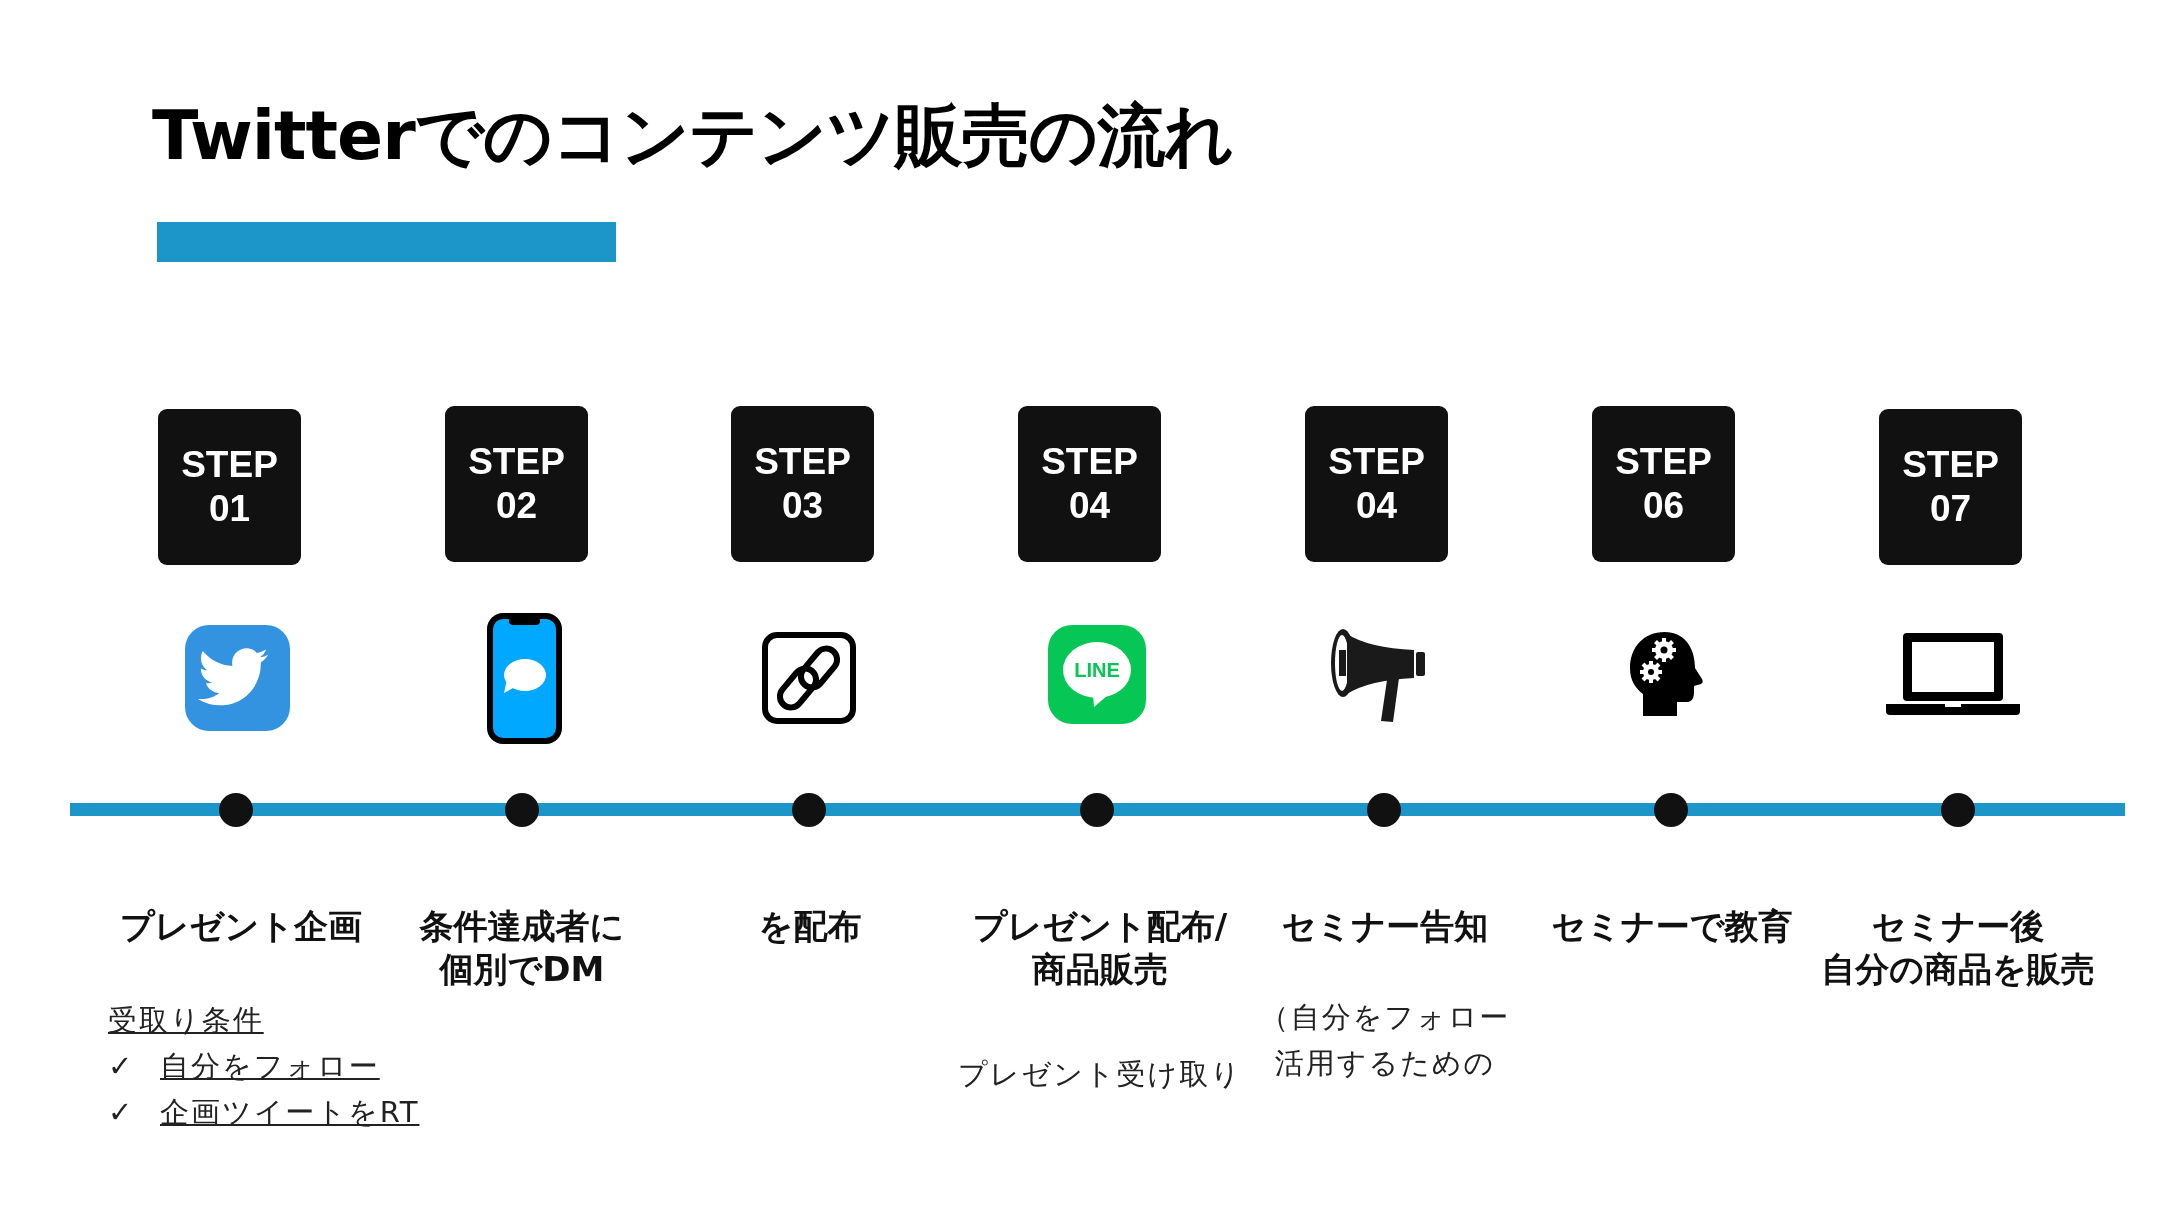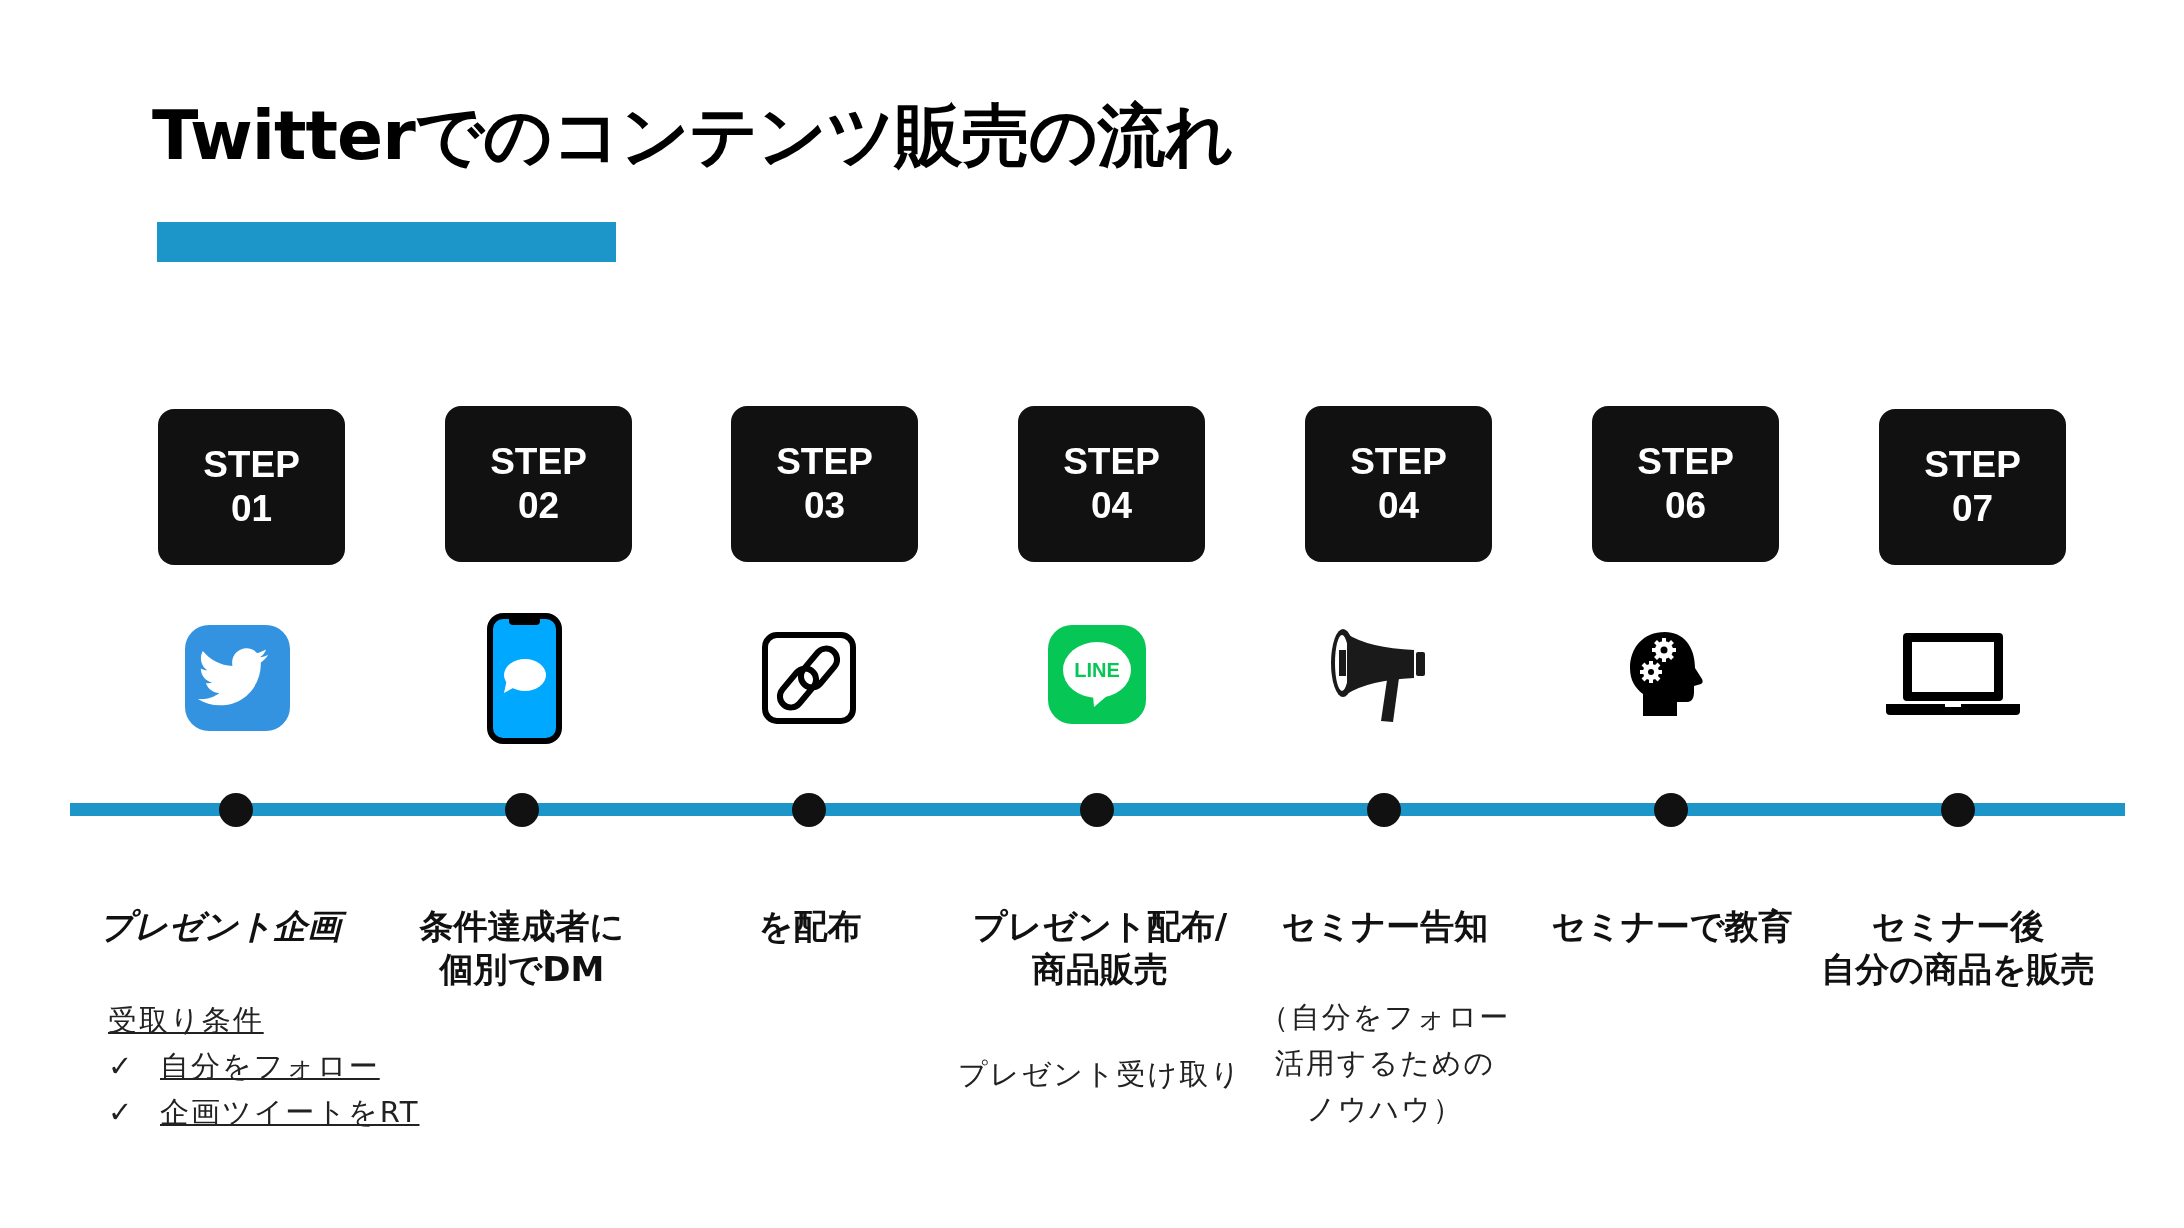--- a/index.html
+++ b/index.html
@@ -2,21 +2,21 @@
 <html><head>
 <meta charset="utf-8">
 <style>
   html, body { margin: 0; padding: 0; background: #ffffff; }
   body { width: 2184px; height: 1228px; position: relative; overflow: hidden;
          font-family: "DejaVu Sans", "Liberation Sans", sans-serif; color: #111; }
   .title { position: absolute; left: 152px; top: 86px; font-size: 68px; font-weight: bold;
            letter-spacing: -1px; line-height: 100px; white-space: nowrap; color: #000; }
   .title-bar { position: absolute; left: 157px; top: 222px; width: 459px; height: 40px; background: #1c96c9; }
 
-  .step-box { position: absolute; width: 187px; height: 156px; background: #111111; border-radius: 16px;
+  .step-box { position: absolute; width: 143px; height: 156px; background: #111111; border-radius: 9px;
               color: #fff; display: flex; flex-direction: column; align-items: center; justify-content: center;
               font-family: "Liberation Sans", sans-serif; font-weight: bold; font-size: 37px; line-height: 44px; }
   .step-box span { display: block; text-align: center; }
 
   .icon { position: absolute; }
   .timeline-line { position: absolute; left: 70px; top: 803px; width: 2055px; height: 13px; background: #1c96c9; }
   .dot { position: absolute; width: 34px; height: 34px; border-radius: 50%; background: #111; top: 793px; }
 
   .label { position: absolute; width: 300px; text-align: center; font-weight: bold; font-size: 34px;
            line-height: 43px; color: #111; white-space: nowrap; }
@@ -131,21 +131,21 @@
 
 <div class="timeline-line"></div>
 <div class="dot" style="left:219px;"></div>
 <div class="dot" style="left:505px;"></div>
 <div class="dot" style="left:792px;"></div>
 <div class="dot" style="left:1080px;"></div>
 <div class="dot" style="left:1367px;"></div>
 <div class="dot" style="left:1654px;"></div>
 <div class="dot" style="left:1941px;"></div>
 
-<div class="label" style="left:70px; top:905px;font-style:italic;">
+<div class="label" style="left:91px; top:905px;">
   <div>プレゼント企画</div>
 </div>
 <div class="sub sub-left" style="left:108px; top:997px; letter-spacing:2px;text-decoration:underline;">
   <div>受取り条件</div>
   <div>
     <span class="check">✓</span><span>自分をフォロー</span>
   </div>
   <div>
     <span class="check">✓</span><span>企画ツイートをRT</span>
   </div>
@@ -167,21 +167,20 @@
 <div class="sub" style="left:950px; top:1051px; width:300px;">
   <div>プレゼント受け取り</div>
 </div>
 
 <div class="label" style="left:1235px; top:905px;">
   <div>セミナー告知</div>
 </div>
 <div class="sub" style="left:1235px; top:994px; width:300px;">
   <div>（自分をフォロー</div>
   <div>活用するための</div>
-  <div>ノウハウ）</div>
 </div>
 
 <div class="label" style="left:1522px; top:905px;">
   <div>セミナーで教育</div>
 </div>
 
 <div class="label" style="left:1808px; top:905px;">
   <div>セミナー後</div>
   <div>自分の商品を販売</div>
 </div>

